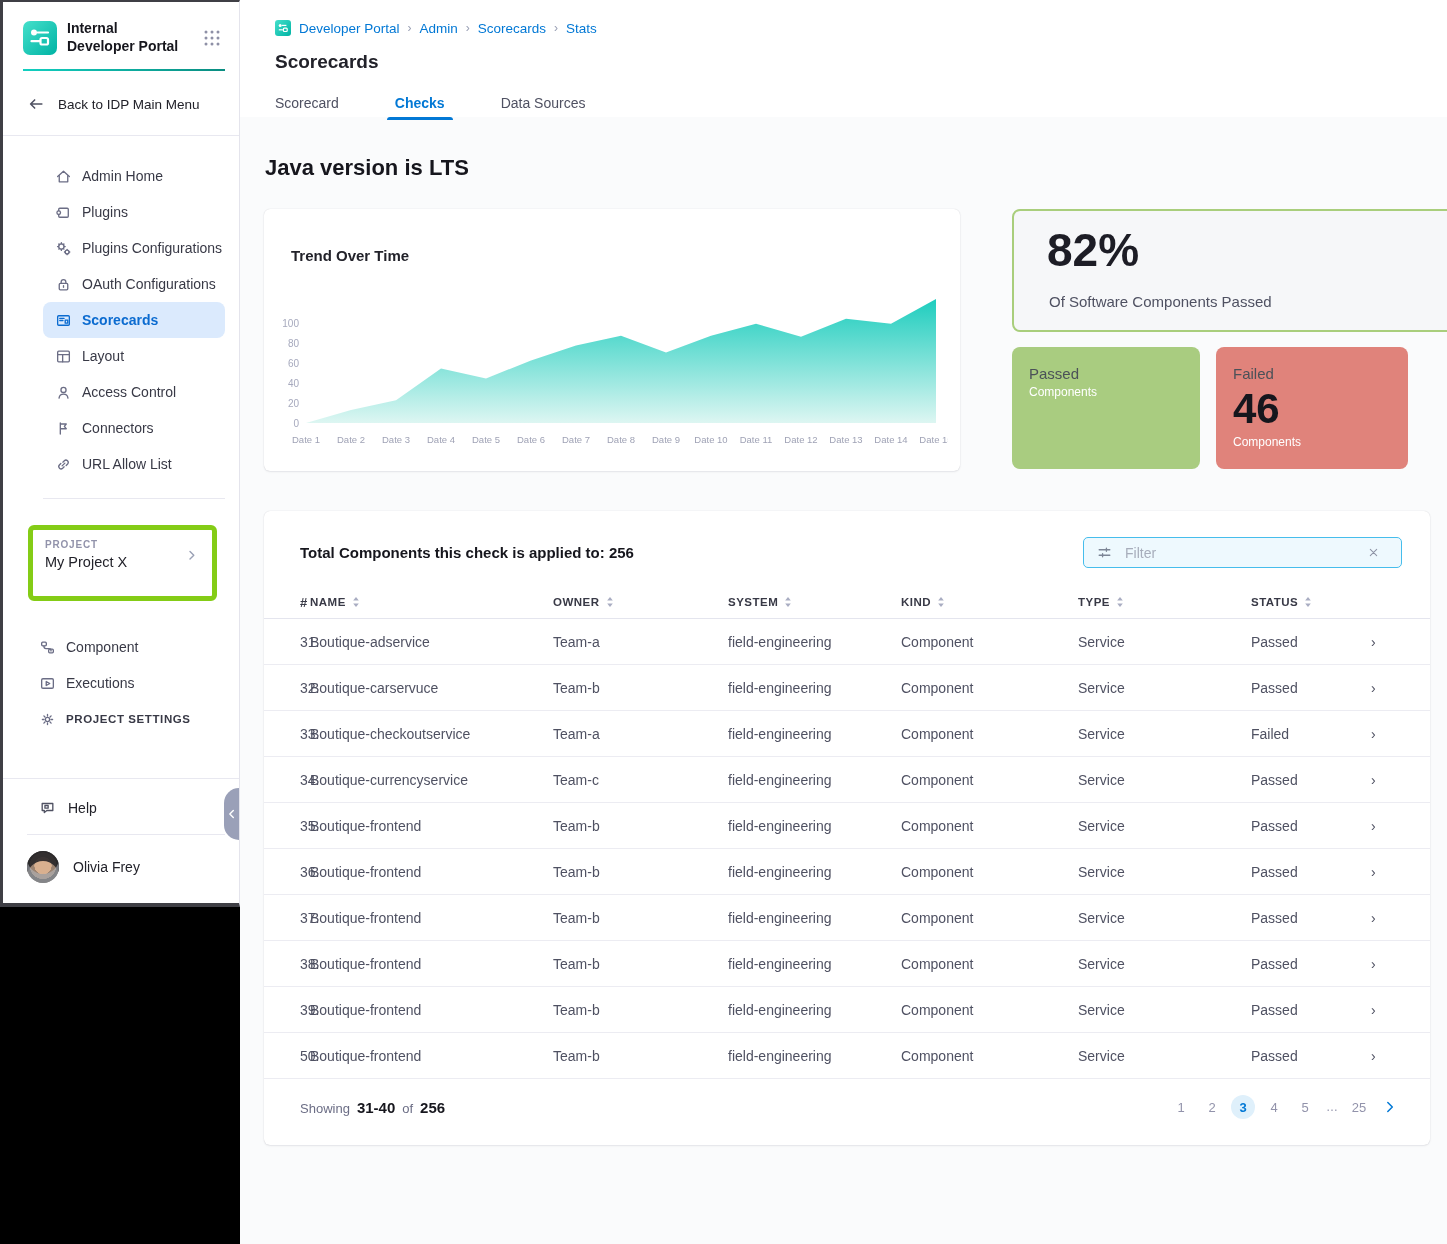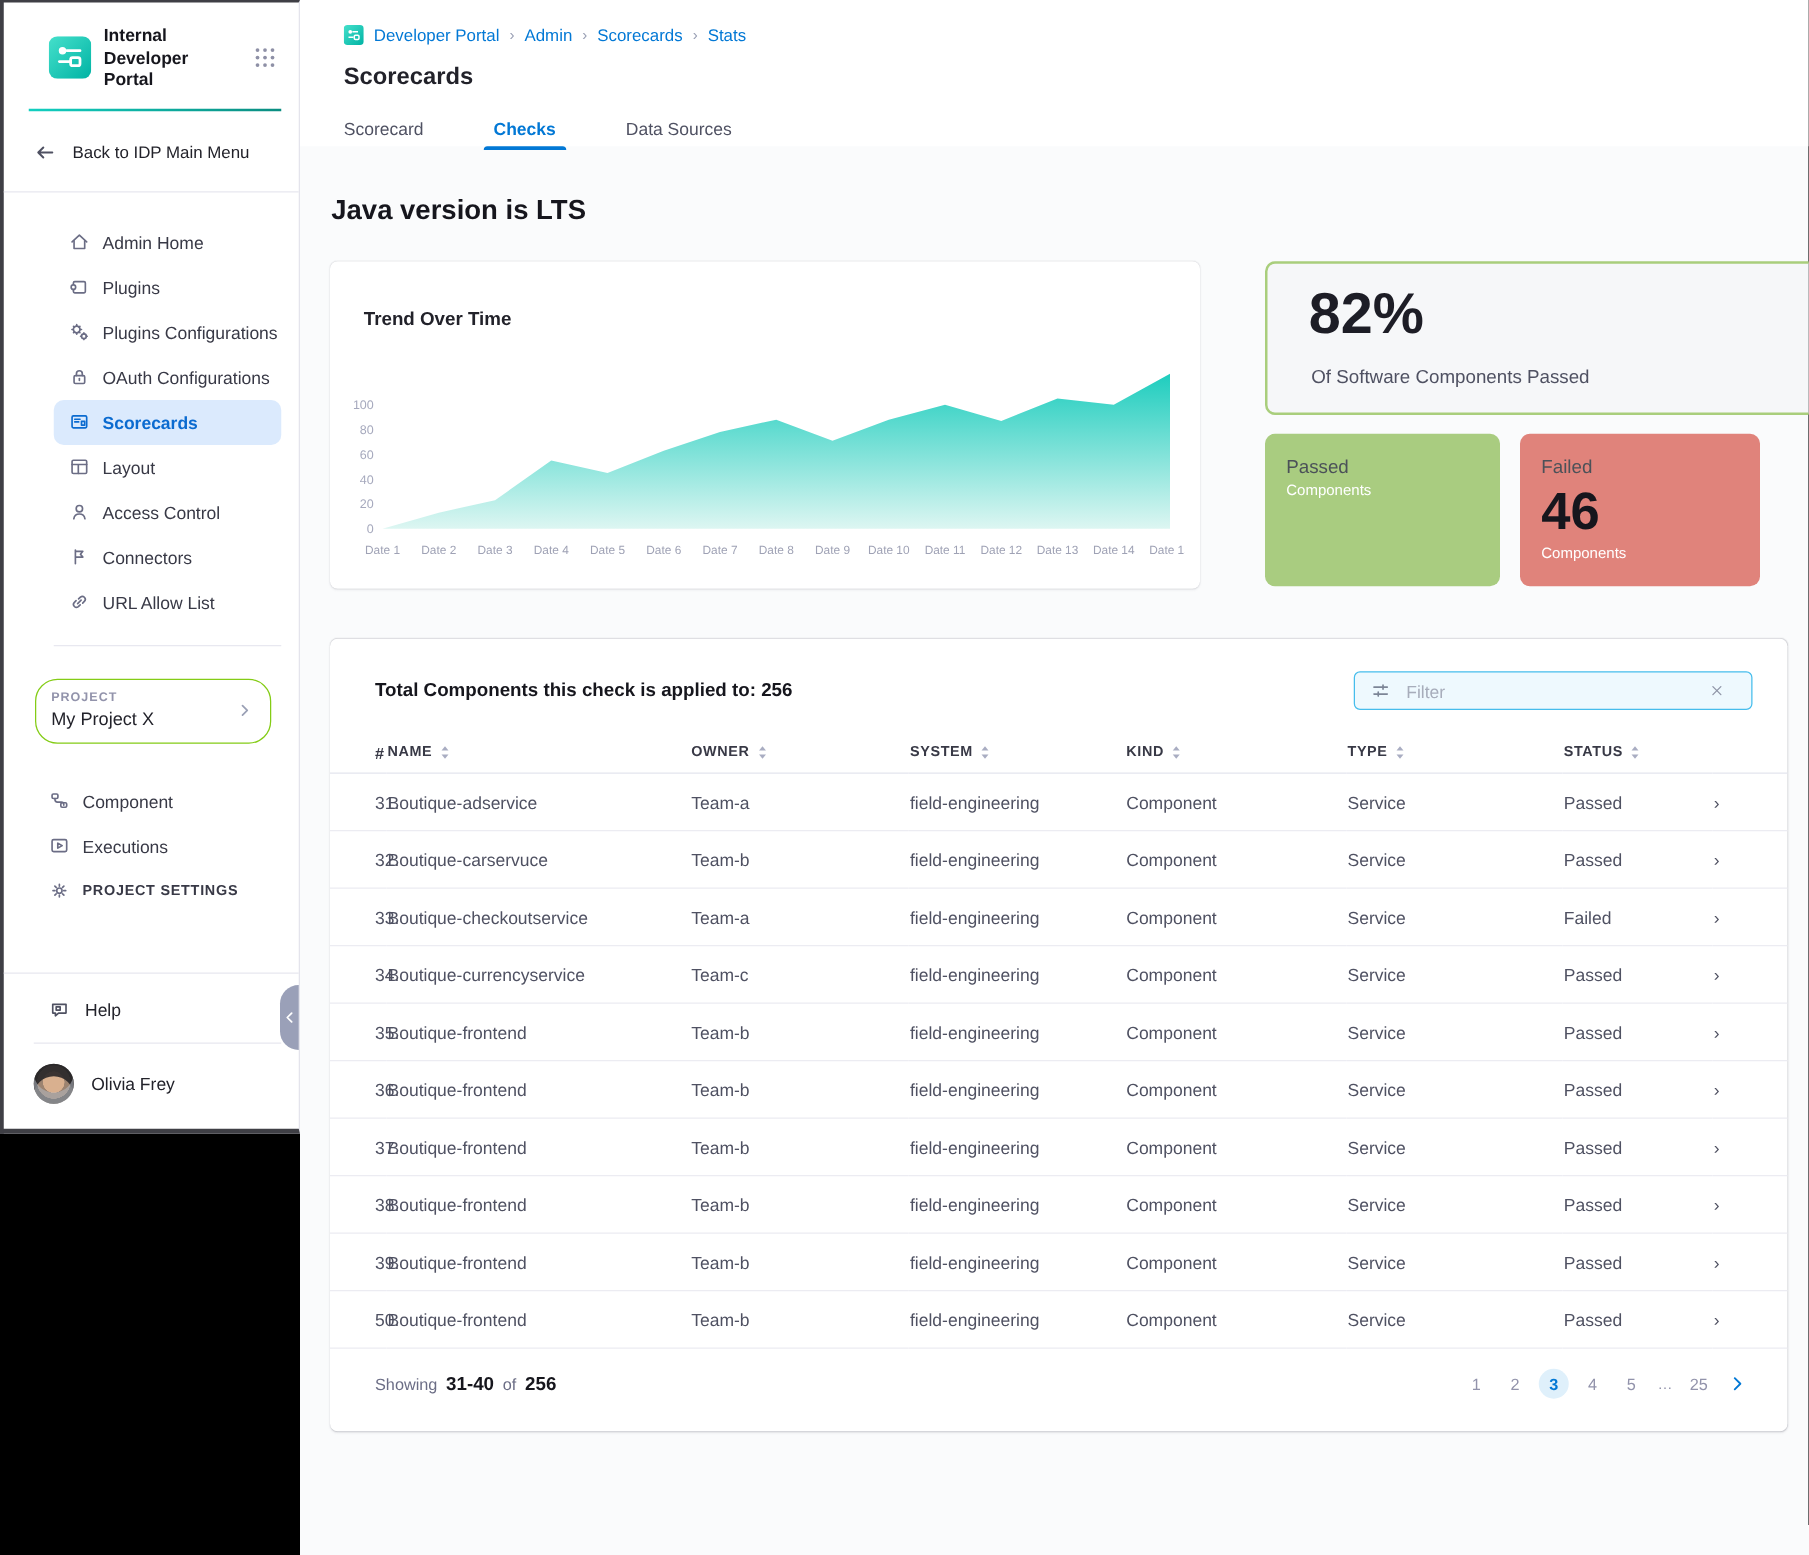--- a/index.html
+++ b/index.html
@@ -2,34 +2,34 @@
 <html><head>
 <meta charset="utf-8">
 <style>
   html,body{margin:0;padding:0;background:#000;font-family:"Liberation Sans",sans-serif;}
   .stage{position:relative;width:1447px;height:1244px;overflow:hidden;background:#000;}
 
   
   .sidebar{position:absolute;left:0;top:0;width:236px;height:901px;background:#fff;
     border-left:3px solid #3f3f45;border-top:2px solid #3f3f45;border-bottom:4px solid #3f3f45;
     border-right:1px solid #e4e4ec;box-sizing:content-box;}
-  .logo-row{display:flex;align-items:center;gap:10px;padding:18px 14px 14px 20px;margin-left:16px;}
+  .logo-row{display:flex;align-items:center;gap:10px;padding:18px 14px 14px 20px;}
   .logo-sq{width:34px;height:34px;flex:0 0 auto;}
   .logo-text{font-size:14px;font-weight:700;color:#16161d;line-height:1.25;flex:1;}
   .grid-icn{width:26px;height:26px;display:flex;align-items:center;justify-content:center;cursor:pointer;}
   .teal-rule{height:2px;margin:0 14px 0 20px;background:linear-gradient(90deg,#12cfc0,#0a8d81);}
   .back-row{display:flex;align-items:center;gap:13px;padding:24px 20px 22px 24px;border-bottom:1px solid #e8e8f0;
     font-size:13.5px;color:#22222a;cursor:pointer;}
   .nav{padding-top:22px;padding-left:16px;}
   .nav-item{height:36px;display:flex;align-items:center;gap:10px;margin:0 14px 0 24px;padding-left:12px;
     border-radius:8px;font-size:14px;color:#383946;cursor:pointer;}
   .nav-item .icn{width:17px;height:17px;display:flex;}
   .nav-item.active{background:#dbeafd;color:#0b6bd0;font-weight:600;}
   .nav-sep{height:1px;background:#e8e8f0;margin:16px 14px 0 24px;}
-  .project-card{margin:26px 22px 0 25px;border:1px solid #84cc16;border-radius:18px;padding:9px 12px 10px 12px;
+  .project-card{margin:26px 22px 0 25px;border:5px solid #84cc16;border-radius:6px;padding:9px 12px 26px 12px;
     display:flex;align-items:center;cursor:pointer;background:#fff;}
   .project-meta{flex:1;}
   .project-label{font-size:10px;font-weight:700;letter-spacing:.8px;color:#9293ab;}
   .project-name{font-size:14.5px;color:#22222a;margin-top:4px;}
   .proj-nav{padding-top:28px;}
   .proj-nav .nav-item{height:36px;}
   .nav-item.settings span.lbl{font-size:11.5px;font-weight:700;letter-spacing:.6px;color:#383946;}
   .sidebar-bottom{position:absolute;left:0;right:0;bottom:0;}
   .bottom-sep{height:1px;background:#e8e8f0;}
   .help-row{display:flex;align-items:center;gap:12px;padding:20px 0 18px 36px;font-size:14px;color:#22222a;cursor:pointer;}

